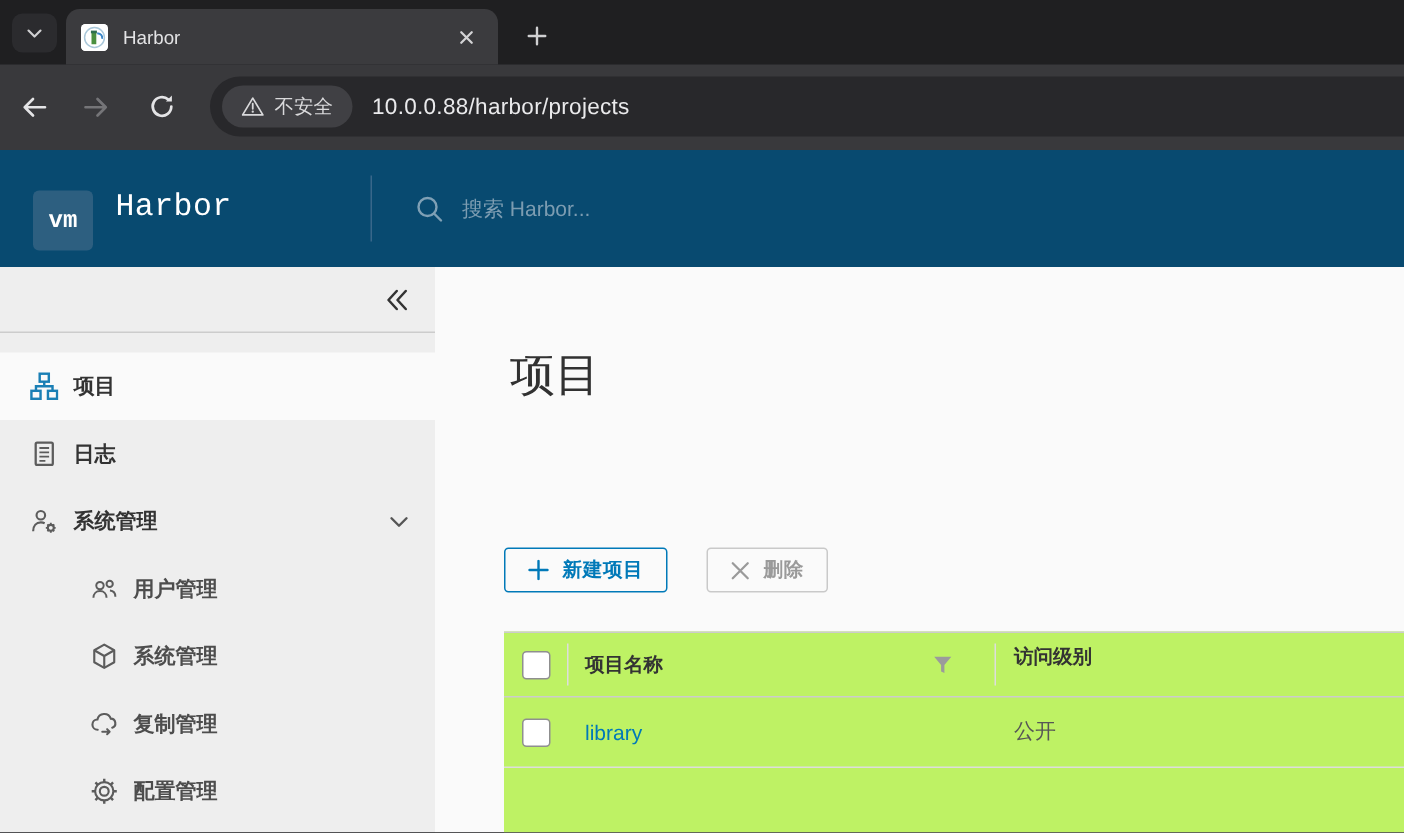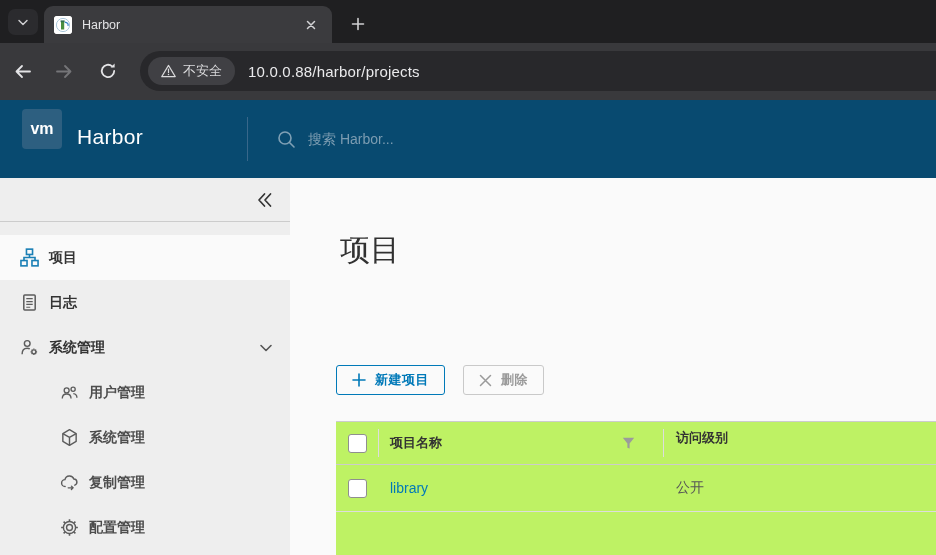--- a/index.html
+++ b/index.html
@@ -25,21 +25,21 @@
   .nav-btn { position:absolute; top:12px; width:32px; height:32px; display:flex;
              align-items:center; justify-content:center; border-radius:50%; }
   .omnibox { position:absolute; left:140px; right:0; top:8px; height:40px; background:#28282b;
              border-radius:20px 0 0 20px; display:flex; align-items:center; padding-left:8px; }
   .security-chip { height:28px; border-radius:14px; background:#404044; display:flex;
                    align-items:center; padding:4px 13px; gap:7px; color:#d9d9db; font-size:13px; flex:none; }
   .url-text { margin-left:13px; color:#eaeaec; font-size:15px; letter-spacing:.2px; white-space:nowrap; }
 
   
   .app-header { position:absolute; top:100px; left:0; right:0; height:78px; background:#084a70; }
-  .brand { position:absolute; left:22px; top:9px; display:flex; align-items:flex-end; }
+  .brand { position:absolute; left:22px; top:27px; display:flex; align-items:flex-start;font-family:Liberation Mono, monospace; }
   .vm-logo { width:40px; height:40px; border-radius:4px; background:#2d5f80; color:#ffffff;
              font-size:16px; font-weight:bold; display:flex; align-items:center; justify-content:center; }
   .product-name { margin-left:15px; color:#ffffff; font-size:21px; font-weight:400; letter-spacing:.3px; }
   .header-divider { position:absolute; left:247px; top:17px; width:1px; height:44px; background:#38678a; }
   .global-search { position:absolute; left:276px; top:0; height:78px; display:flex; align-items:center; gap:11px; }
   .global-search input { background:transparent; border:none; outline:none; color:#cfe0ea;
                          font-size:14px; width:250px; font-family:inherit; }
   .global-search input::placeholder { color:#7c9cb1; opacity:1; }
 
   
@@ -51,21 +51,21 @@
   .nav-item { display:flex; align-items:center; height:45px; padding-left:20px; gap:10px;
               font-size:14px; font-weight:bold; color:#333333; cursor:default; }
   .nav-item.active { background:#fafafa; }
   .nav-item.sub { padding-left:60px; font-weight:700; color:#4d4d4d; }
   .nav-icon { width:19px; height:19px; flex:none; }
   .nav-caret { margin-left:auto; margin-right:16px; }
 
   
   .main { position:absolute; top:178px; left:290px; right:0; bottom:0; background:#fafafa; overflow:hidden; }
   .page-title { position:absolute; left:50px; top:52px; font-size:30px; font-weight:300; color:#313131; }
-  .action-row { position:absolute; left:46px; top:187px; display:flex; gap:18px; }
+  .action-row { position:absolute; left:46px; top:187px; display:flex; gap:26px; }
   .btn { height:30px; border:1px solid; border-radius:3px; background:transparent; font-size:13px;
          font-weight:bold; display:inline-flex; align-items:center; padding:0 15px; gap:9px;
          font-family:inherit; letter-spacing:.5px; }
   .btn-primary { border-color:#0079b8; color:#0079b8; cursor:pointer; }
   .btn-disabled { border-color:#c9c9c9; color:#9a9a9a; }
 
   .datagrid { position:absolute; left:46px; top:243px; right:-1px; bottom:0; background:#bef264;
               border-top:1px solid #cccccc; }
   .dg-header { height:43px; border-bottom:1px solid #cccccc; display:flex; align-items:stretch; }
   .dg-row { height:47px; border-bottom:1px solid #dddddd; display:flex; align-items:center; }

